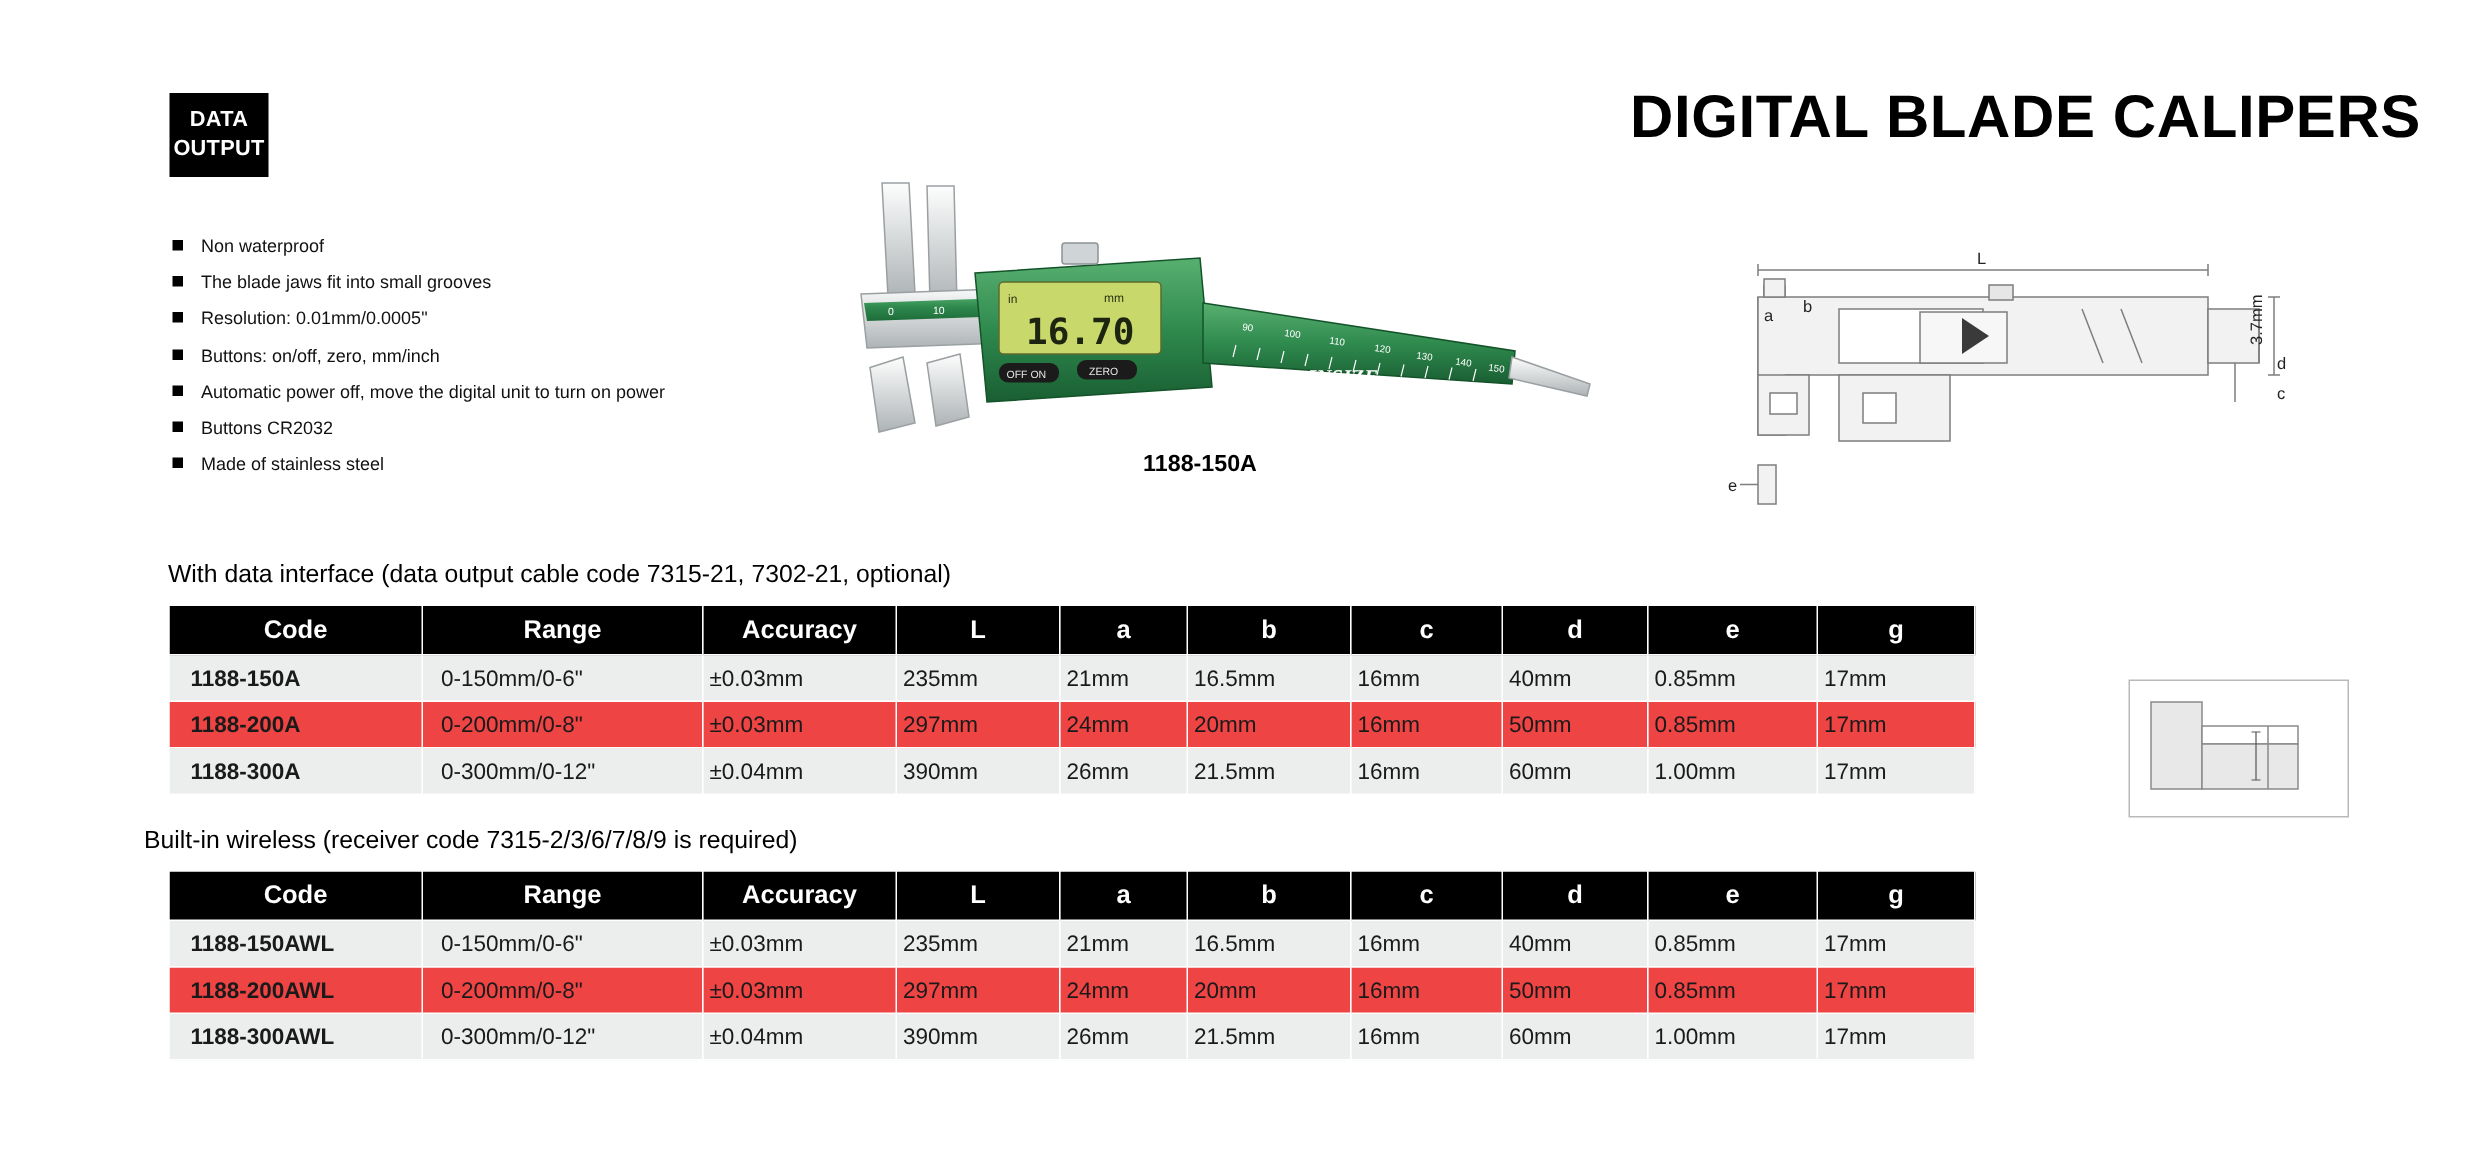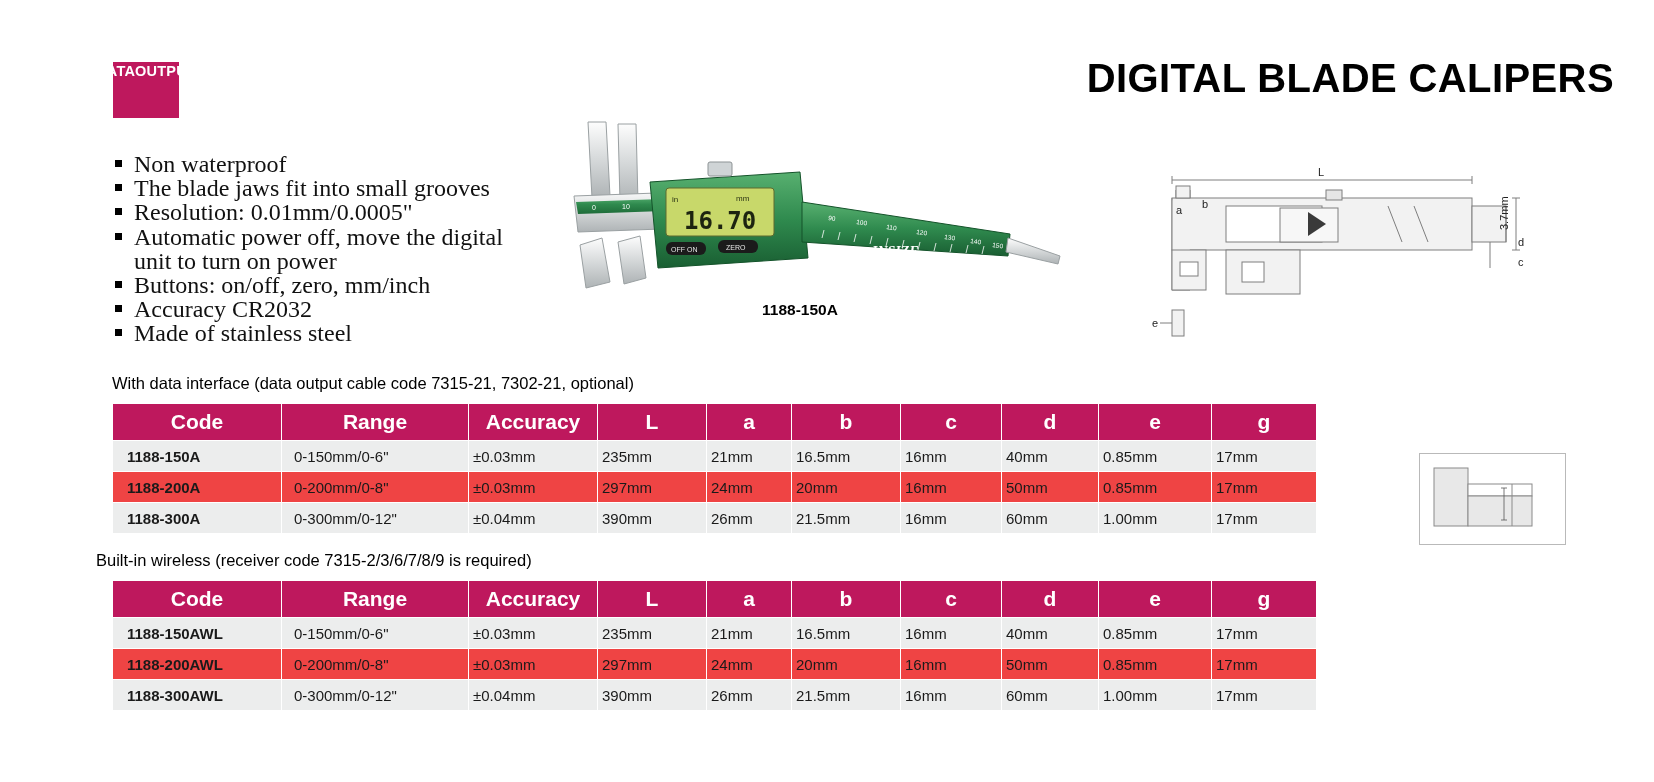--- a/index.html
+++ b/index.html
@@ -16,28 +16,28 @@
     overflow: hidden;
   }
 
   
   .data-output-badge {
     position: absolute;
     left: 113px;
     top: 62px;
     width: 66px;
     height: 56px;
-    background: #be185d;
+    background: #000000;
     color: #fff;
     font-size: 14.5px;
     font-weight: bold;
     line-height: 19px;
     text-align: center;
     display: flex;
-    flex-direction: row;
+    flex-direction: column;
     justify-content: center;
     letter-spacing: .2px;
   }
   .page-title {
     position: absolute;
     right: 40px;
     top: 56px;
     font-size: 40px;
     font-weight: bold;
     letter-spacing: .4px;
@@ -47,25 +47,24 @@
   
   .features {
     position: absolute;
     left: 112px;
     top: 152px;
     width: 420px;
   }
   .feature-item {
     position: relative;
     padding-left: 22px;
-    font-size: 24px;
+    font-size: 12px;
     line-height: 24.2px;
     margin-bottom: 0;
     color: #111;
-    font-family: Liberation Serif, serif;
   }
   .feature-item .bullet {
     position: absolute;
     left: 3px;
     top: 8px;
     width: 7px;
     height: 7px;
     background: #000;
   }
 
@@ -102,24 +101,24 @@
     font-size: 16.5px;
     font-weight: normal;
     color: #000;
   }
   table.spec {
     position: absolute;
     border-collapse: collapse;
     font-size: 15px;
   }
   table.spec th {
-    background: #be185d;
+    background: #000000;
     color: #fff;
     font-weight: bold;
-    font-size: 21px;
+    font-size: 17px;
     padding: 6px 4px;
     border: 1px solid #ffffff;
     text-align: center;
     height: 20px;
   }
   table.spec td {
     border: 1px solid #ffffff;
     padding: 5px 4px;
     background: #eceded;
     color: #1a1a1a;
@@ -177,29 +176,29 @@
   <div class="feature-item">
     <span class="bullet"></span>
     <span>The blade jaws fit into small grooves</span>
   </div>
   <div class="feature-item">
     <span class="bullet"></span>
     <span>Resolution: 0.01mm/0.0005"</span>
   </div>
   <div class="feature-item">
     <span class="bullet"></span>
+    <span>Buttons: on/off, zero, mm/inch</span>
+  </div>
+  <div class="feature-item">
+    <span class="bullet"></span>
     <span>Automatic power off, move the digital unit to turn on power</span>
   </div>
   <div class="feature-item">
     <span class="bullet"></span>
-    <span>Buttons: on/off, zero, mm/inch</span>
-  </div>
-  <div class="feature-item">
-    <span class="bullet"></span>
-    <span>Accuracy CR2032</span>
+    <span>Buttons CR2032</span>
   </div>
   <div class="feature-item">
     <span class="bullet"></span>
     <span>Made of stainless steel</span>
   </div>
 </div>
 
 <div class="product-figure">
   <svg width="540" height="220" viewBox="0 0 540 220">
     <defs>

